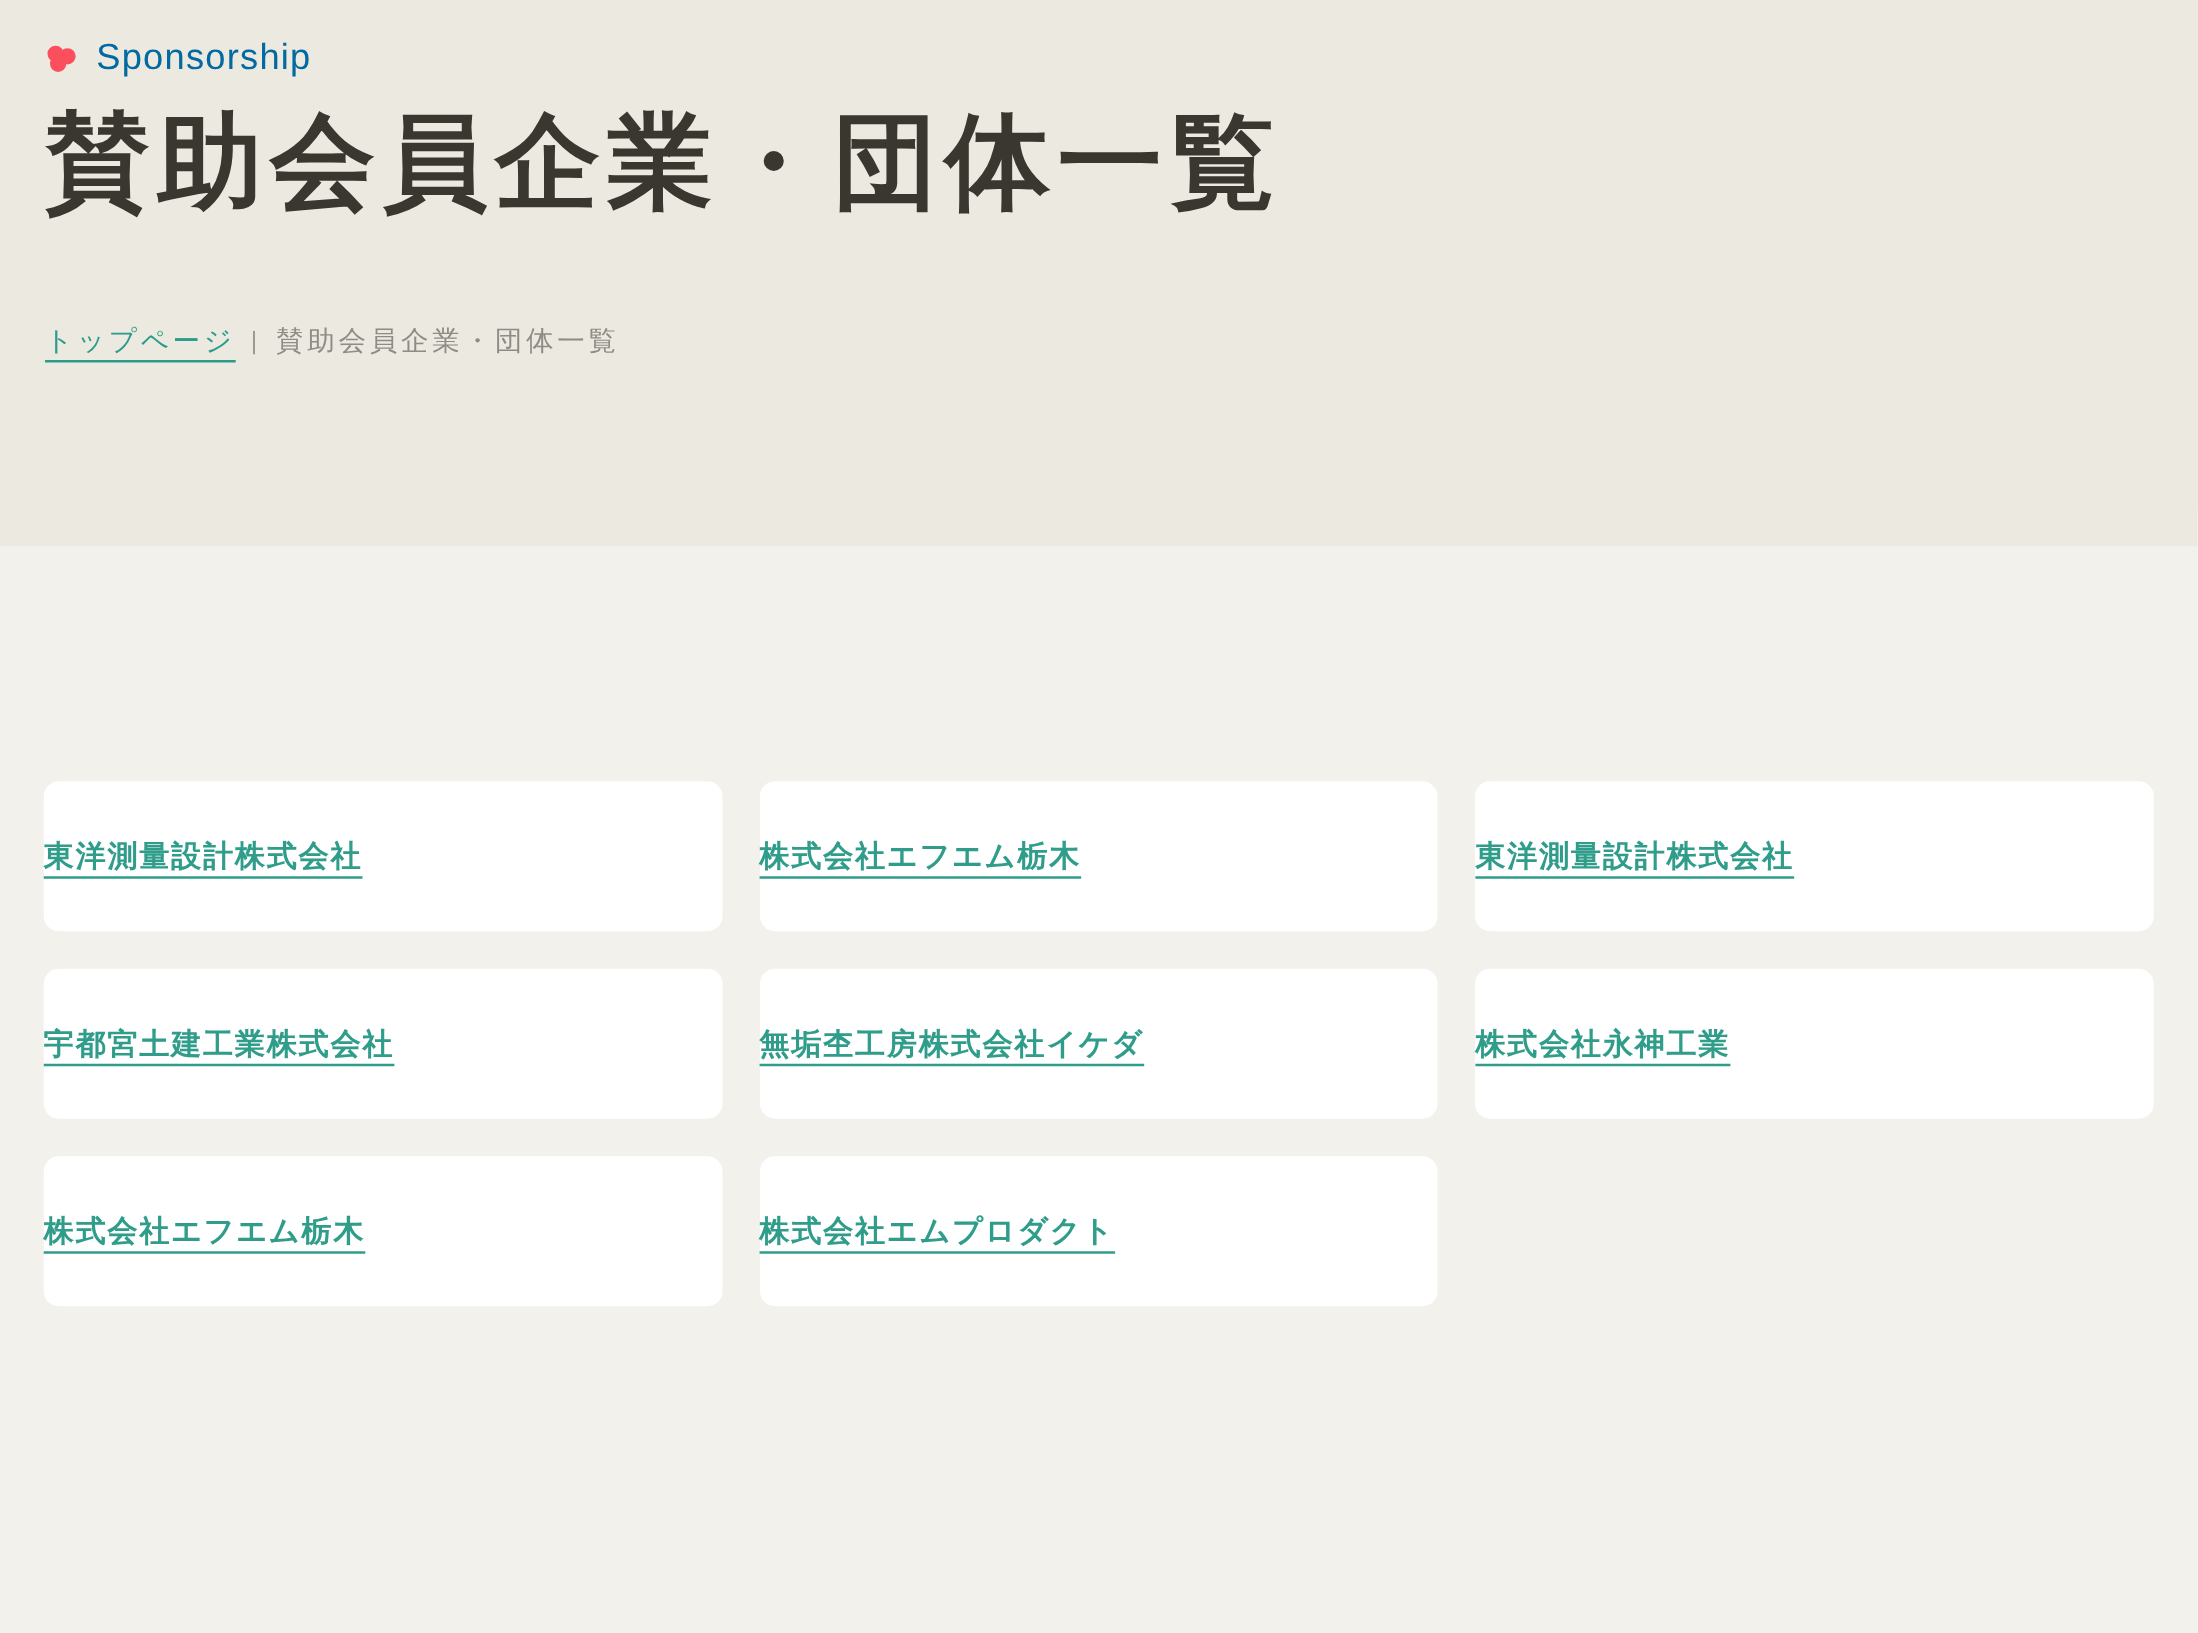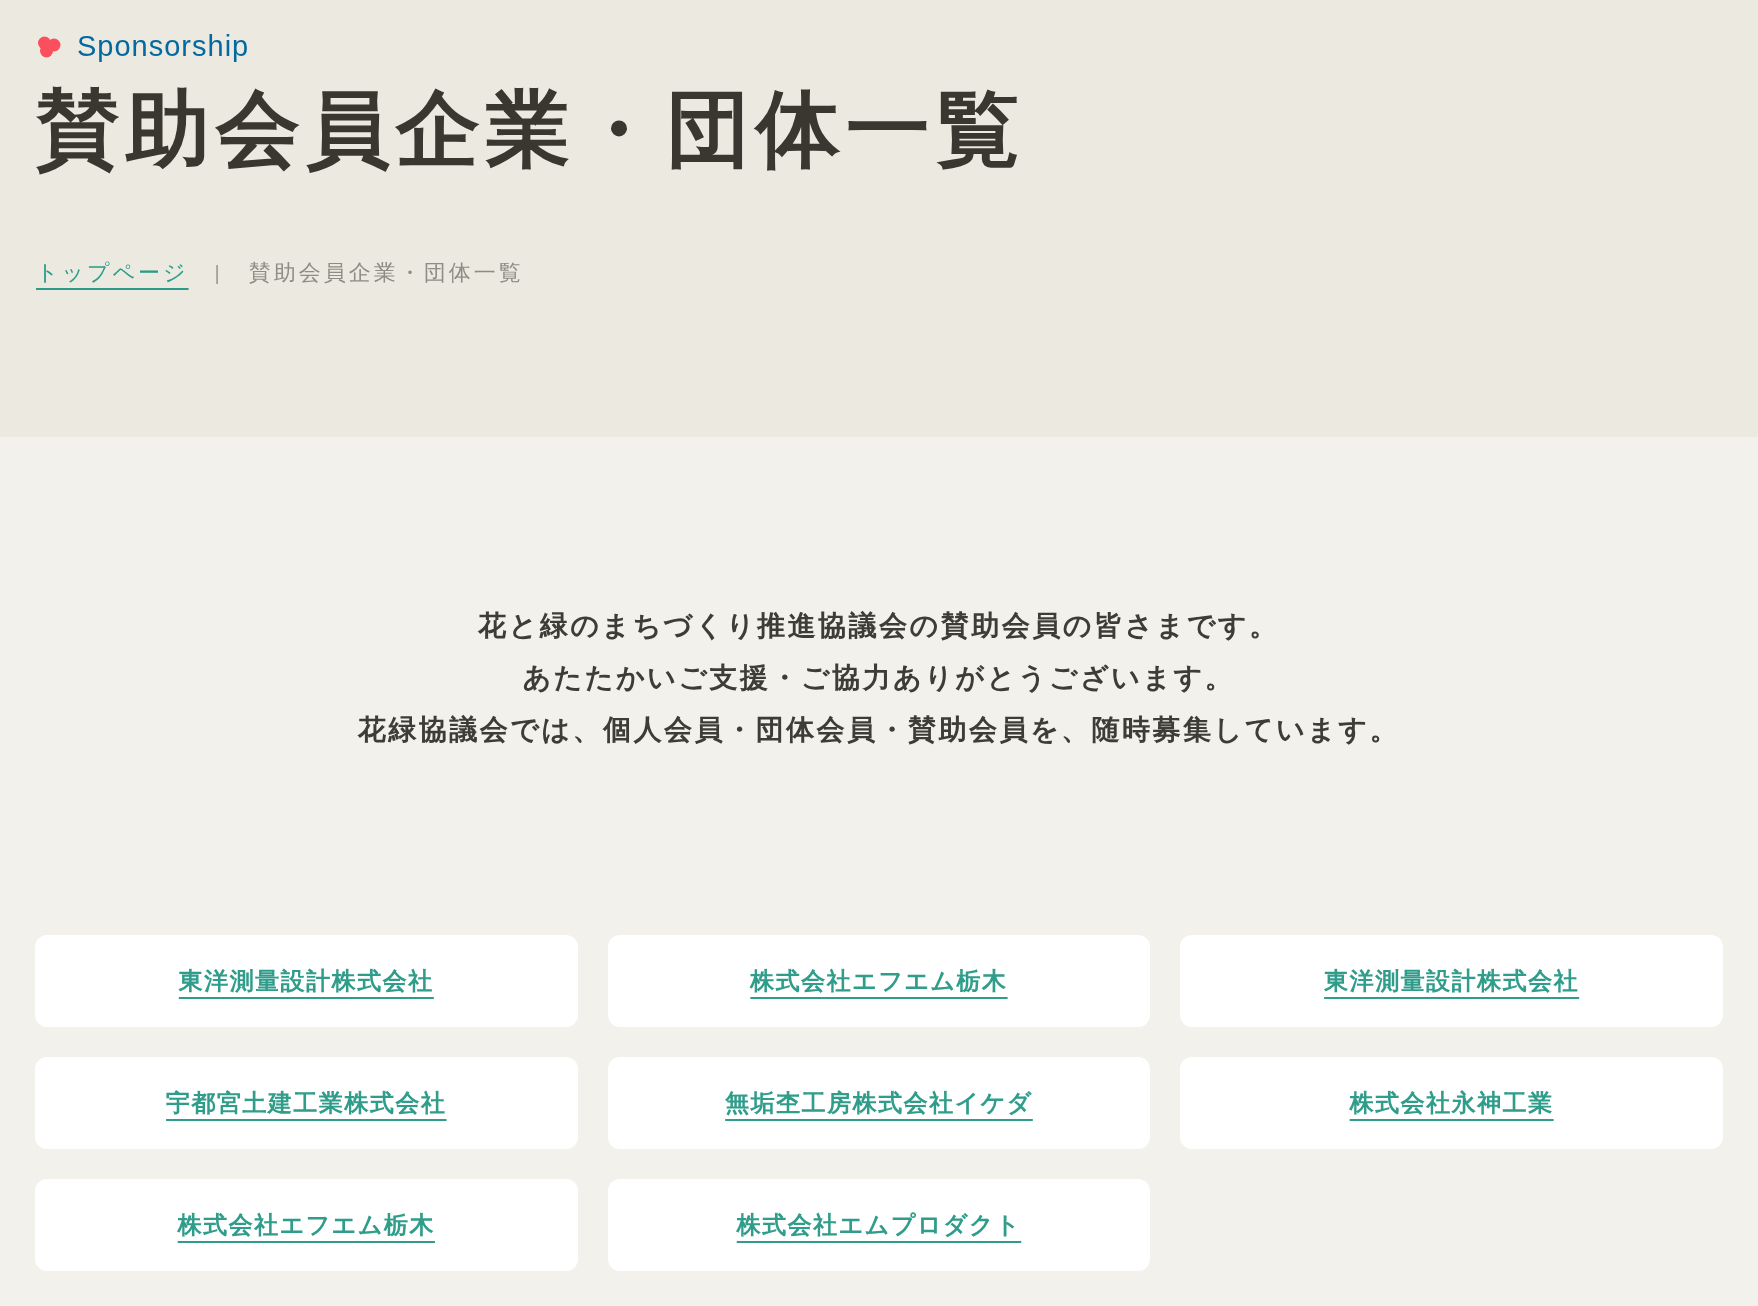--- a/index.html
+++ b/index.html
@@ -33,21 +33,21 @@
     font-size: 84px;
     line-height: 1.3;
     font-weight: 700;
     letter-spacing: 6px;
     color: #39372f;
   }
   .breadcrumb {
     margin-top: 74px;
     display: flex;
     align-items: center;
-    gap: 26px;
+    gap: 12px;
     font-size: 22px;
     letter-spacing: 3px;
   }
   .breadcrumb-home {
     color: #2a9c89;
     text-decoration: underline;
     text-decoration-thickness: 2px;
     text-underline-offset: 8px;
     cursor: pointer;
   }
@@ -67,24 +67,23 @@
   .member-grid {
     margin: 188px 35px 0 35px;
     display: grid;
     grid-template-columns: repeat(3, 1fr);
     column-gap: 30px;
     row-gap: 30px;
   }
   .member-card {
     background: #ffffff;
     border-radius: 12px;
-    height: 92px;
+    height: 120px;
     display: flex;
     align-items: center;
-    justify-content: center;
   }
   .member-link {
     color: #2f9d8a;
     font-size: 24px;
     font-weight: 600;
     letter-spacing: 1.5px;
     text-decoration: underline;
     text-decoration-thickness: 2px;
     text-underline-offset: 8px;
     cursor: pointer;
@@ -110,25 +109,20 @@
   <h1 class="page-title">賛助会員企業・団体一覧</h1>
 
   <nav class="breadcrumb">
     <a class="breadcrumb-home">トップページ</a>
     <span class="breadcrumb-sep">|</span>
     <span class="breadcrumb-current">賛助会員企業・団体一覧</span>
   </nav>
 </div>
 
 <div class="main">
-  <div class="intro">
-    <p>花と緑のまちづくり推進協議会の賛助会員の皆さまです。</p>
-    <p>あたたかいご支援・ご協力ありがとうございます。</p>
-    <p>花緑協議会では、個人会員・団体会員・賛助会員を、随時募集しています。</p>
-  </div>
 
   <div class="member-grid">
     <div class="member-card">
       <a class="member-link">東洋測量設計株式会社</a>
     </div>
 
     <div class="member-card">
       <a class="member-link">株式会社エフエム栃木</a>
     </div>
 

